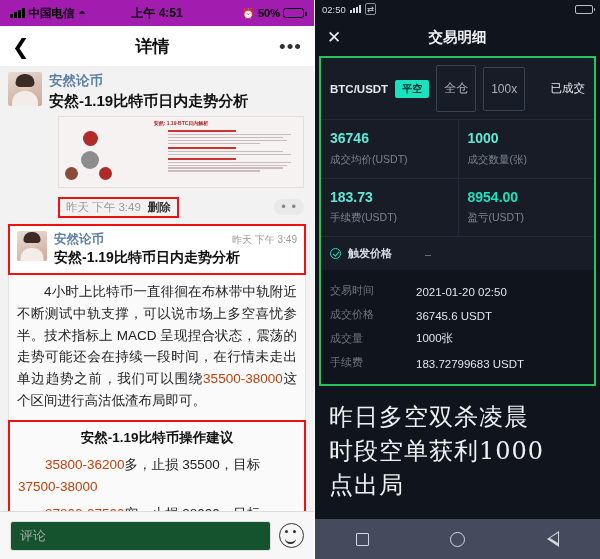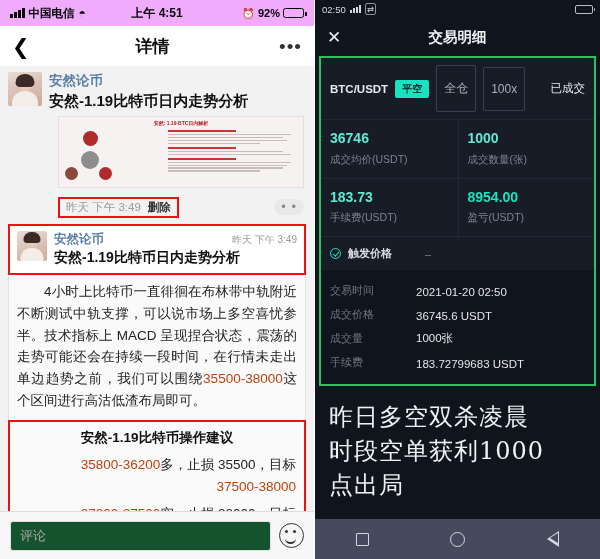--- a/index.html
+++ b/index.html
@@ -13,21 +13,21 @@
 
   
   .left {
     width: 315px; height: 559px;
     background: #f2f2f2;
     position: relative;
     display: flex; flex-direction: column;
     border-right: 1px solid #ffffff;
   }
   .ios-status {
-    height: 26px; background: #f0abfc;
+    height: 26px; background: #a21caf;
     display: flex; align-items: center;
     padding: 0 10px; flex-shrink: 0;
     font-size: 11.5px; font-weight: bold; color: #000;
   }
   .ios-status-left { display: flex; align-items: center; gap: 4px; flex: 1; }
   .ios-status-center { font-size: 12px; font-weight: bold; }
   .ios-status-right { display: flex; align-items: center; gap: 3px; flex: 1; justify-content: flex-end; }
   .sig-bars { display: flex; align-items: flex-end; gap: 1.5px; height: 10px; }
   .sig-bars i { width: 2.5px; background: #000; border-radius: 0.5px; display: block; }
   .sig-bars i:nth-child(1){height:4px}.sig-bars i:nth-child(2){height:6px}
@@ -143,21 +143,21 @@
     font-size: 13.5px; line-height: 1.62; color: #222;
     text-indent: 2em; text-align: justify;
   }
   .hl { color: #c2410c; }
 
   .advice-wrap { border: 2px solid #f01010; margin: 0 8px; background: #fafafa;
     padding: 7px 8px 6px 8px; }
   .advice-title { text-align: center; font-size: 13.5px; font-weight: bold; color: #111;
     margin-bottom: 7px; }
   .advice-line { font-size: 13.5px; line-height: 1.6; color: #222; text-indent: 2em;
-    margin-bottom: 6px; text-align: right; }
+    margin-bottom: 6px; }
 
   .ios-comment {
     height: 48px; background: #f7f7f7; border-top: 1px solid #dcdcdc;
     display: flex; align-items: center; gap: 8px; padding: 0 10px; flex-shrink: 0;
   }
   .comment-input {
     flex: 1; height: 30px; background: #14532d; border: 1px solid #e0e0e0;
     border-radius: 3px; display: flex; align-items: center; padding: 0 9px;
     color: #a8a8a8; font-size: 13px;
   }
@@ -303,21 +303,21 @@
             <i></i>
             <i></i>
             <i></i>
           </span>
         <span>中国电信</span>
         <span class="wifi-ico">◓</span>
       </div>
       <div class="ios-status-center">上午 4:51</div>
       <div class="ios-status-right">
         <span class="alarm-ico">⏰</span>
-        <span class="batt-pct">92%</span>
+        <span class="batt-pct">50%</span>
         <span class="batt"><span class="batt-fill"></span></span>
       </div>
     </div>
 
     <div class="ios-nav">
       <span class="nav-back" aria-label="chevron-left-icon">❮</span>
       <span class="nav-title">详情</span>
       <span class="nav-more">•••</span>
     </div>
 

